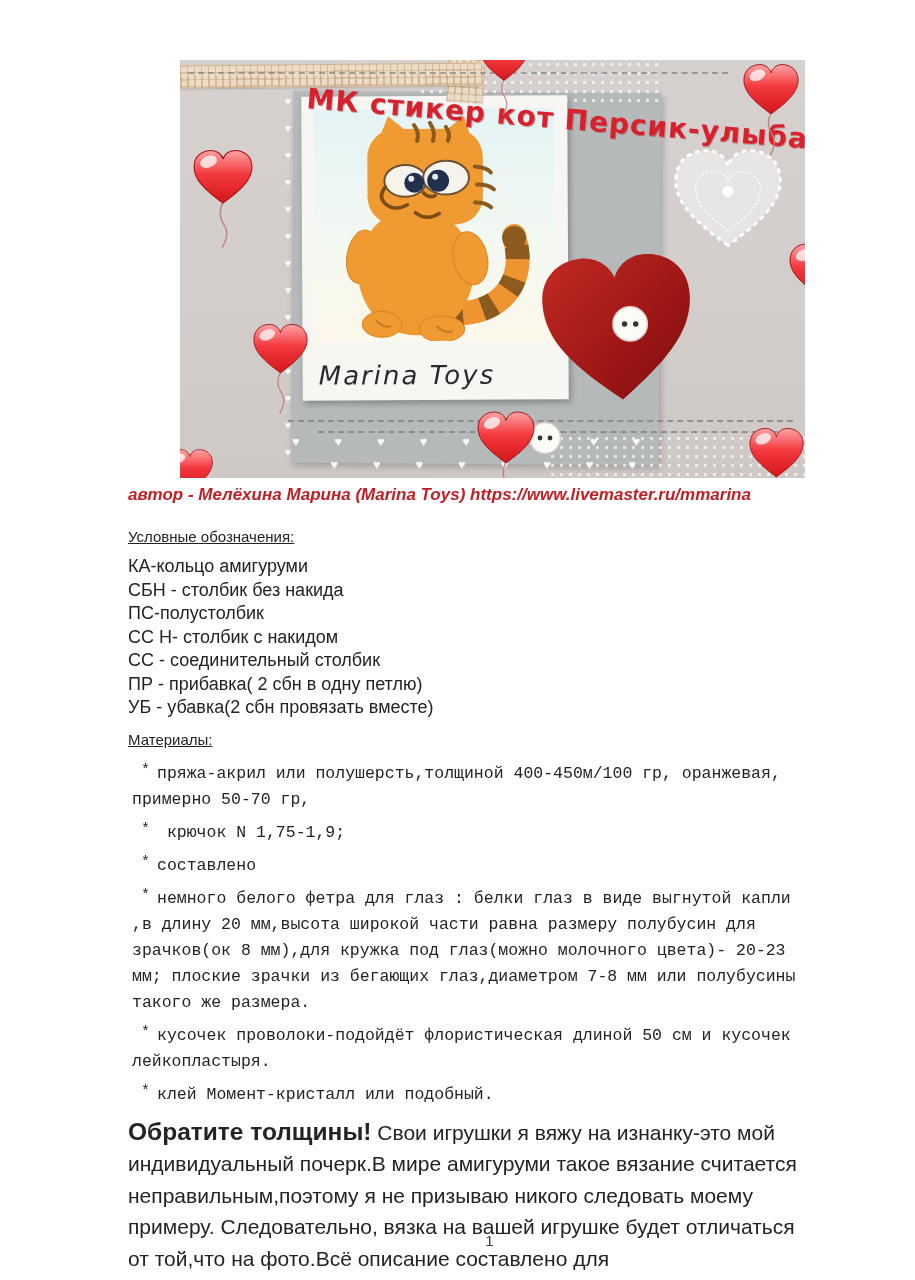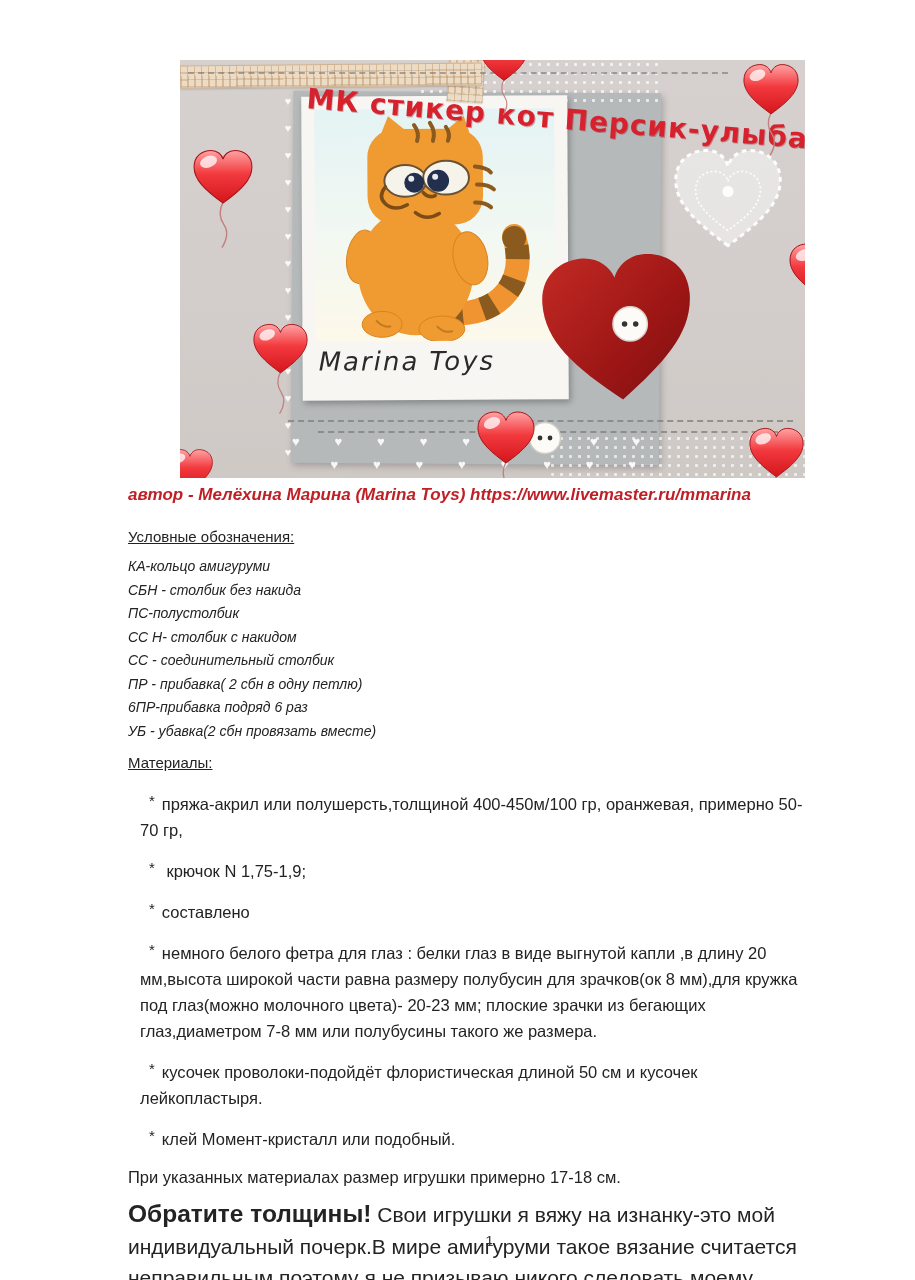--- a/index.html
+++ b/index.html
@@ -9,21 +9,21 @@
   
   .collage{position:absolute;left:180px;top:60px;width:625px;height:418px;overflow:hidden;
            background:linear-gradient(180deg,#d6d1ce 0%,#d3cecb 55%,#cfc9c6 100%);}
   .gray-card{position:absolute;left:112px;top:32px;width:368px;height:372px;background:#b5b9ba;
              transform:rotate(.4deg);box-shadow:2px 3px 7px rgba(0,0,0,.22);z-index:2;}
   .polaroid{position:absolute;left:122px;top:36px;width:266px;height:304px;background:#f7f6f3;
             box-shadow:2px 3px 6px rgba(0,0,0,.28);transform:rotate(-.3deg);z-index:4;}
   .photo{position:absolute;left:13px;top:13px;right:13px;height:232px;
          background:linear-gradient(180deg,#e4f3f4 0%,#f2f8f2 55%,#fdf8ea 100%);overflow:hidden;}
   .cat{width:100%;height:100%;}
-  .signature{position:absolute;left:16px;bottom:24px;font-family:"DejaVu Sans",sans-serif;
+  .signature{position:absolute;left:16px;bottom:10px;font-family:"DejaVu Sans",sans-serif;
              font-style:italic;font-size:26px;letter-spacing:2px;color:#2a2a2a;}
   .collage-title{position:absolute;left:128px;top:22px;width:520px;z-index:6;
                  transform:rotate(4.6deg);transform-origin:left top;white-space:nowrap;
                  font-family:"DejaVu Sans",sans-serif;font-weight:800;font-size:28px;
                  letter-spacing:1px;color:#d7222e;text-shadow:1px 1px 0 rgba(150,10,20,.35);}
 
   
   .ribbon{position:absolute;left:0;top:4px;width:302px;height:21px;z-index:5;
           background-color:#ecdcc6;
           background-image:repeating-linear-gradient(90deg,rgba(186,142,97,.45) 0 1.5px,transparent 1.5px 7px),
@@ -67,23 +67,23 @@
   .b5{left:296px;top:350px;width:60px;height:100px;}
   .b6{left:568px;top:366px;width:57px;height:96px;}
   .b7{left:608px;top:182px;width:60px;height:100px;}
   .b8{left:-14px;top:388px;width:48px;height:80px;}
   .button-small{position:absolute;left:347px;top:360px;width:36px;height:36px;z-index:8;}
 
   
   .content{position:absolute;left:128px;top:484px;width:692px;}
   .author-line{color:#bf2026;font-weight:bold;font-style:italic;font-size:17px;line-height:21px;margin:0 0 19px 0;}
   .sec-head{font-size:15px;line-height:26px;font-weight:400;text-decoration:underline;margin:0 0 5px 0;}
-  .abbr-item{font-size:14px;line-height:23.5px;font-style:italic;}
+  .abbr-item{font-size:18px;line-height:23.5px;}
   .mat-head{margin:7px 0 5px 0;}
-  .bullet{font-size:16.5px;line-height:26px;margin:12px;}
+  .bullet{font-size:16.5px;line-height:26px;margin:4px;font-family:Liberation Mono, monospace;}
   .bullet .marker{display:inline-block;margin:0 7px 0 9px;vertical-align:4px;font-size:15px;}
   .size-note{font-size:16.5px;line-height:26px;margin:0;}
   .notice{font-size:21px;line-height:31.5px;margin:8px 0 0 0;}
   .notice .lead{font-weight:bold;font-size:24.5px;font-family:"Liberation Sans",sans-serif;}
   .page-num{position:absolute;left:0;top:1232px;width:100%;text-align:center;padding-left:64px;
             box-sizing:border-box;font-size:15px;color:#3a3a3a;}
 </style>
 </head>
 <body>
 
@@ -222,29 +222,27 @@
   <div class="content">
     <p class="author-line">автор - Мелёхина Марина (Marina Toys) https://www.livemaster.ru/mmarina</p>
 
     <div class="sec-head">Условные обозначения:</div>
     <div class="abbr-item">КА-кольцо амигуруми</div>
     <div class="abbr-item">СБН - столбик без накида</div>
     <div class="abbr-item">ПС-полустолбик</div>
     <div class="abbr-item">СС Н-  столбик с накидом</div>
     <div class="abbr-item">СС - соединительный столбик</div>
     <div class="abbr-item">ПР - прибавка( 2 сбн в одну петлю)</div>
-    <div class="abbr-item">6ПР-прибавка подряд 6 раз</div>
     <div class="abbr-item">УБ - убавка(2 сбн провязать вместе)</div>
 
     <div class="sec-head mat-head">Материалы:</div>
     <p class="bullet"><span class="marker">*</span><span>пряжа-акрил или полушерсть,толщиной 400-450м/100 гр, оранжевая, примерно  50-70 гр,</span></p>
     <p class="bullet"><span class="marker">*</span><span> крючок N 1,75-1,9;</span></p>
     <p class="bullet"><span class="marker">*</span><span>составлено</span></p>
     <p class="bullet"><span class="marker">*</span><span>немного белого фетра для глаз : белки глаз в виде выгнутой капли ,в длину 20 мм,высота широкой части равна размеру полубусин для зрачков(ок 8 мм),для кружка под глаз(можно молочного цвета)- 20-23 мм; плоские зрачки из бегающих  глаз,диаметром 7-8 мм или полубусины такого же размера.</span></p>
     <p class="bullet"><span class="marker">*</span><span>кусочек проволоки-подойдёт флористическая длиной 50 см и кусочек лейкопластыря.</span></p>
     <p class="bullet"><span class="marker">*</span><span>клей Момент-кристалл или подобный.</span></p>
-    <p class="size-note">При указанных материалах размер игрушки примерно 17-18 см.</p>
 
     <p class="notice"><span class="lead">Обратите толщины!</span><span> Свои игрушки я вяжу на изнанку-это мой индивидуальный почерк.В мире амигуруми такое вязание считается неправильным,поэтому я не призываю никого следовать моему примеру. Следовательно, вязка на вашей игрушке будет отличаться от той,что на фото.Всё описание составлено для "правильной"стороны.</span></p>
   </div>
 
   <div class="page-num">1</div>
 </div>
 
 </body></html>

